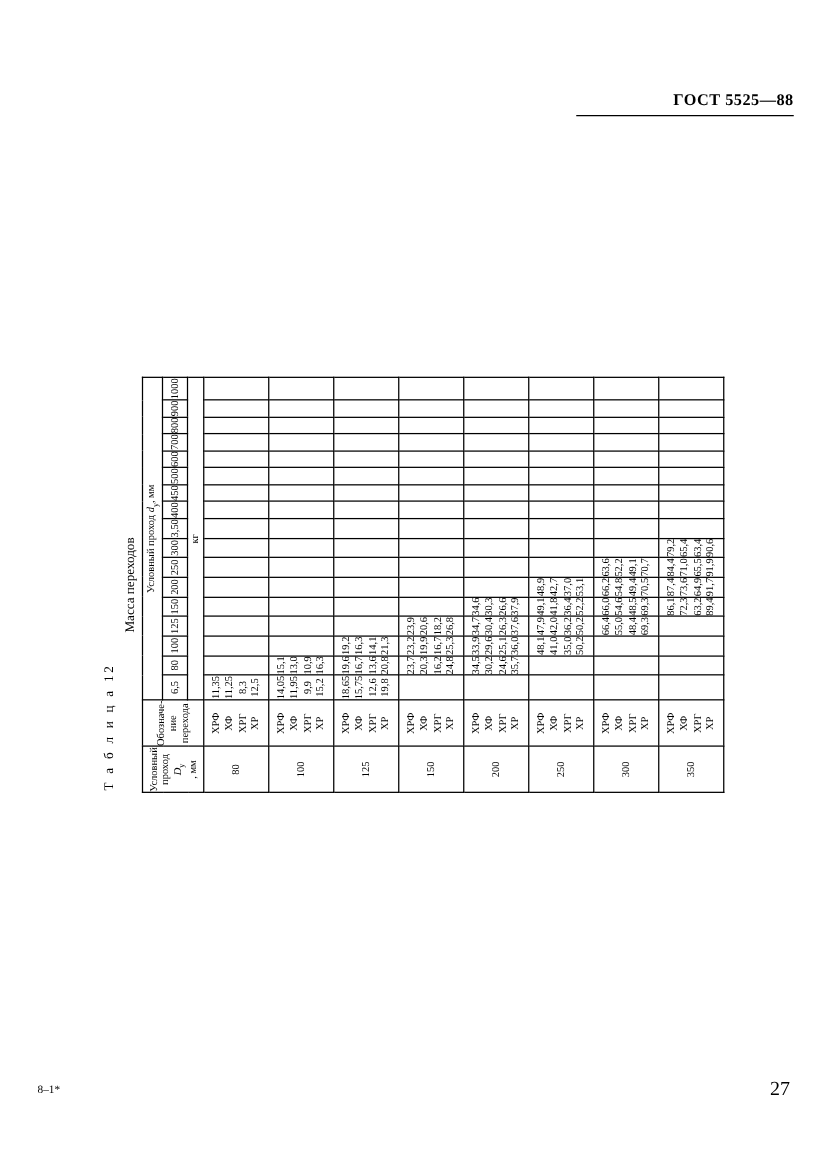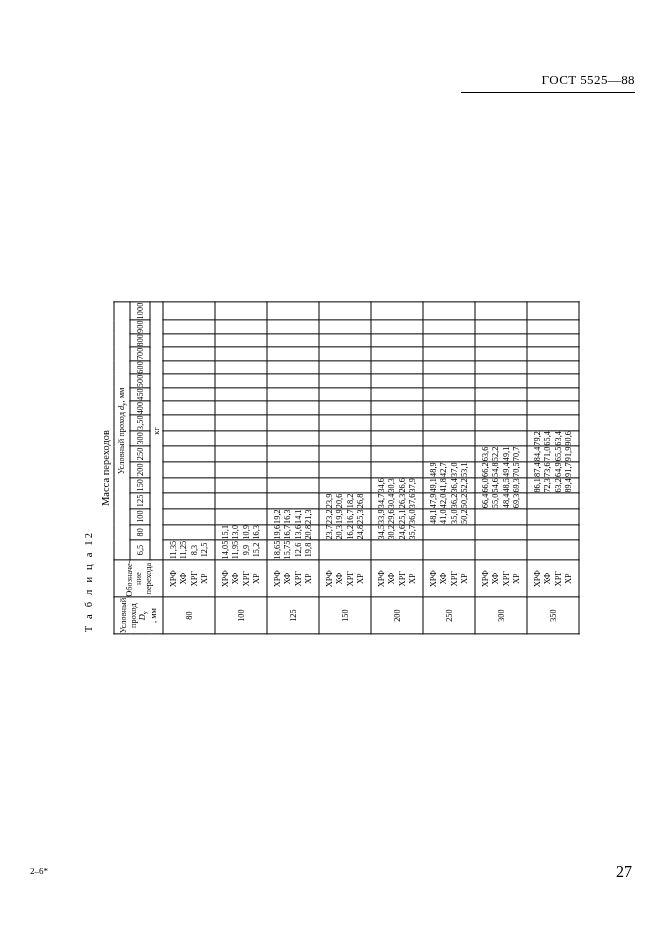--- a/index.html
+++ b/index.html
@@ -11,21 +11,21 @@
     position:relative;
     overflow:hidden;
   }
   .page{position:absolute;inset:0;}
 
   
   .doc-header{
     position:absolute;
     right:26px; top:72px;
     font-size:13px;
-    font-weight:normal;
+    font-weight:bold;
     letter-spacing:.4px;
     white-space:nowrap;
   }
   .header-rule{
     position:absolute;
     right:26px; top:92px;
     width:174px; height:1px;
     background:#000;
   }
 
@@ -373,16 +373,16 @@
               <td class="val-cell colw-n blank"></td>
               <td class="val-cell colw-n blank"></td>
               <td class="val-cell colw-n blank"></td>
             </tr>
           </tbody>
       </table>
 
     </div>
   </div>
 
-  <div class="footer-left">2–6*</div>
+  <div class="footer-left">8–1*</div>
   <div class="footer-right">27</div>
 
 </div>
 
 </body></html>

